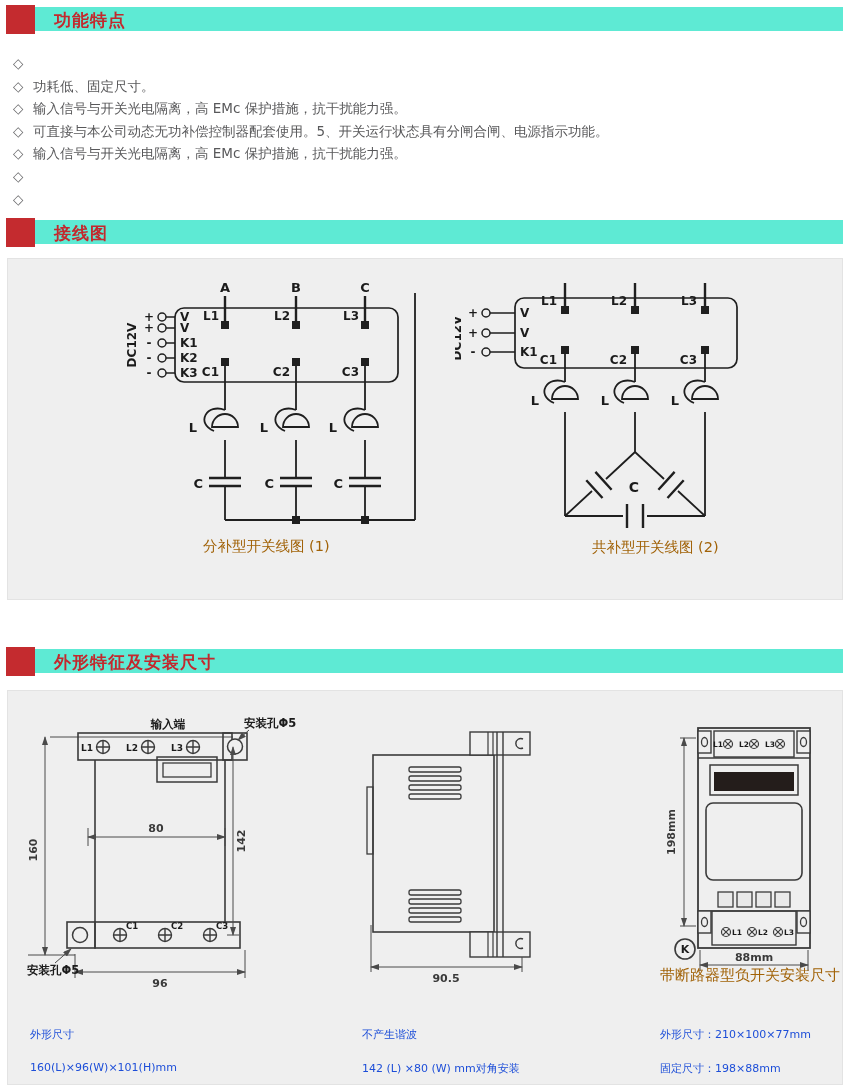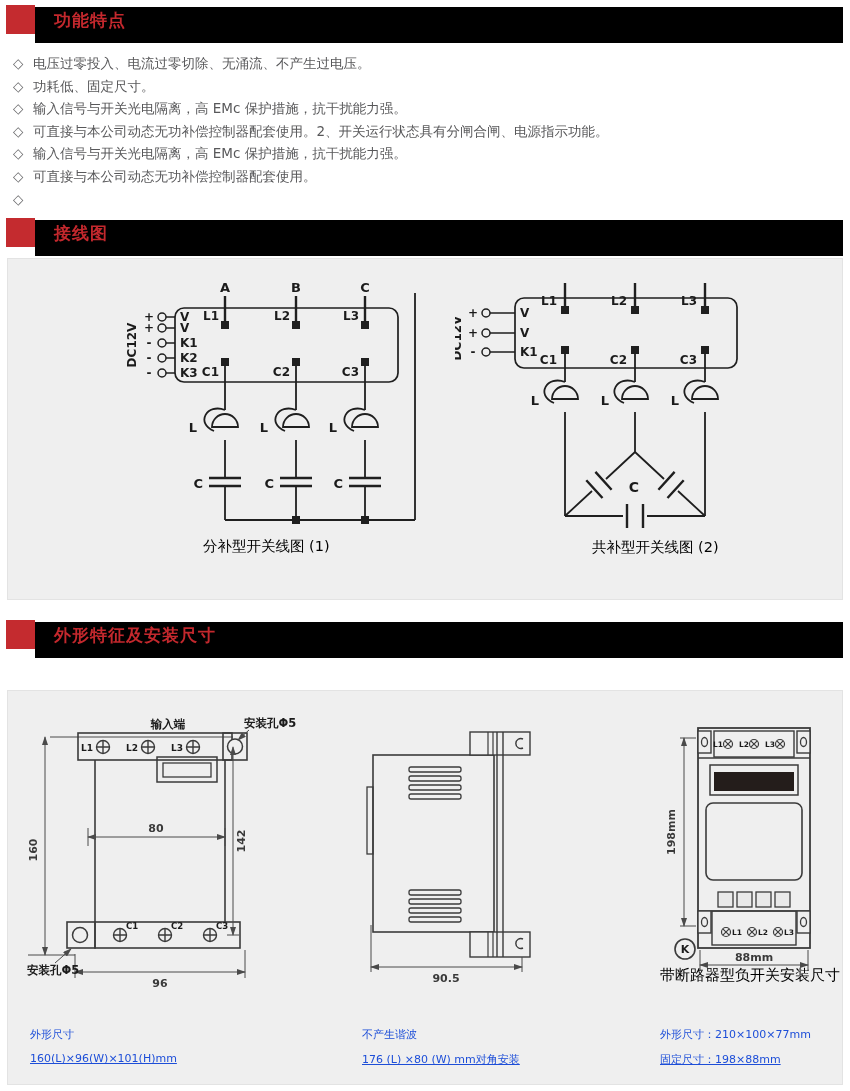--- a/index.html
+++ b/index.html
@@ -2,73 +2,71 @@
 <html><head>
 <meta charset="utf-8">
 <style>
   html,body{margin:0;padding:0;background:#fff;}
   #page{position:relative;width:850px;height:1091px;background:#ffffff;overflow:hidden;
         font-family:"DejaVu Sans","Liberation Sans",sans-serif;}
   .abs{position:absolute;}
   
   .sec-head{position:absolute;left:6px;right:7px;height:30px;display:flex;}
   .sec-sq{width:29px;height:29px;background:#c42b2f;flex:0 0 auto;}
-  .sec-bar{flex:1;height:36px;margin-top:2px;background:#000000;color:#c3282d;
+  .sec-bar{flex:1;height:24px;margin-top:2px;background:#5eead4;color:#c3282d;
            font-weight:bold;font-size:17px;line-height:26px;padding-left:19px;letter-spacing:1px;}
   
   .features{position:absolute;left:13px;top:52px;right:20px;}
   .feat{display:flex;line-height:22.6px;font-size:13.5px;color:#58585a;}
   .feat .bullet{width:20px;flex:0 0 auto;color:#6a6a6c;}
   
   .gbox{position:absolute;left:7px;right:7px;background:#efefef;border:1px solid #e3e3e3;box-sizing:border-box;}
   #wiring-box{top:258px;height:342px;}
   #dims-box{top:690px;height:395px;}
-  .cap{position:absolute;font-size:14.5px;color:#000000;white-space:nowrap;}
+  .cap{position:absolute;font-size:14.5px;color:#a16207;white-space:nowrap;}
   .footer-col{position:absolute;top:1027px;font-size:11px;color:#1d4ed8;white-space:nowrap;}
-  .footer-col .l2{margin-top:10px;text-decoration:underline;}
+  .footer-col .l2{margin-top:19px;}
   svg text{fill:#1b1b1b;font-family:inherit;}
   .tb{font-weight:bold;}
   .dimtxt{fill:#3a3a3a;font-size:11px;}
   .dline{stroke:#4a4a4a;stroke-width:1;}
   .oline{stroke:#3b3b3b;}
 </style>
 </head>
 <body>
 
 <div id="page">
 
   <div class="sec-head" style="top:5px">
     <div class="sec-sq"></div>
     <div class="sec-bar">功能特点</div>
   </div>
 
   <div class="features">
     <div class="feat">
         <span class="bullet">◇</span>
-        <span>电压过零投入、电流过零切除、无涌流、不产生过电压。</span>
       </div>
     <div class="feat">
         <span class="bullet">◇</span>
         <span>功耗低、固定尺寸。</span>
       </div>
     <div class="feat">
         <span class="bullet">◇</span>
         <span>输入信号与开关光电隔离，高 EMc 保护措施，抗干扰能力强。</span>
       </div>
     <div class="feat">
         <span class="bullet">◇</span>
-        <span>可直接与本公司动态无功补偿控制器配套使用。2、开关运行状态具有分闸合闸、电源指示功能。</span>
+        <span>可直接与本公司动态无功补偿控制器配套使用。5、开关运行状态具有分闸合闸、电源指示功能。</span>
       </div>
     <div class="feat">
         <span class="bullet">◇</span>
         <span>输入信号与开关光电隔离，高 EMc 保护措施，抗干扰能力强。</span>
       </div>
     <div class="feat">
         <span class="bullet">◇</span>
-        <span>可直接与本公司动态无功补偿控制器配套使用。</span>
       </div>
     <div class="feat">
         <span class="bullet">◇</span>
       </div>
   </div>
 
   <div class="sec-head" style="top:218px">
     <div class="sec-sq"></div>
     <div class="sec-bar">接线图</div>
   </div>
@@ -168,21 +166,21 @@
     <text x="6" y="58" class="tb" font-size="12" text-anchor="middle" transform="rotate(-90 6 58)">DC12V</text>
     <text x="84" y="125" class="tb" font-size="13" text-anchor="end">L</text>
     <text x="154" y="125" class="tb" font-size="13" text-anchor="end">L</text>
     <text x="224" y="125" class="tb" font-size="13" text-anchor="end">L</text>
     <text x="179" y="212" class="tb" font-size="14" text-anchor="middle">C</text>
   </svg>
 
   <div class="cap" style="left:203px;top:537px">分补型开关线图 (1)</div>
   <div class="cap" style="left:592px;top:538px">共补型开关线图 (2)</div>
 
-  <div class="sec-head" style="top:620px">
+  <div class="sec-head" style="top:647px">
     <div class="sec-sq"></div>
     <div class="sec-bar">外形特征及安装尺寸</div>
   </div>
 
   <div class="gbox" id="dims-box"></div>
 
   <svg class="abs" style="left:25px;top:710px" width="280" height="285" viewBox="0 0 280 285">
     <defs>
       <marker id="arrC" markerWidth="9" markerHeight="6" refX="8" refY="3" orient="auto-start-reverse" markerUnits="userSpaceOnUse">
         <path d="M0 0 L9 3 L0 6 Z" fill="#4a4a4a"></path>
@@ -333,20 +331,20 @@
   </svg>
 
   <div class="cap" style="left:655px;top:966px;width:190px;font-size:15px;text-align:center">带断路器型负开关安装尺寸</div>
 
   <div class="footer-col" style="left:30px">
     <div>外形尺寸</div>
     <div class="l2">160(L)×96(W)×101(H)mm</div>
   </div>
   <div class="footer-col" style="left:362px">
     <div>不产生谐波</div>
-    <div class="l2">176 (L) ×80 (W) mm对角安装</div>
+    <div class="l2">142 (L) ×80 (W) mm对角安装</div>
   </div>
   <div class="footer-col" style="left:660px">
     <div>外形尺寸：210×100×77mm</div>
     <div class="l2">固定尺寸：198×88mm</div>
   </div>
 
 </div>
 
 </body></html>

